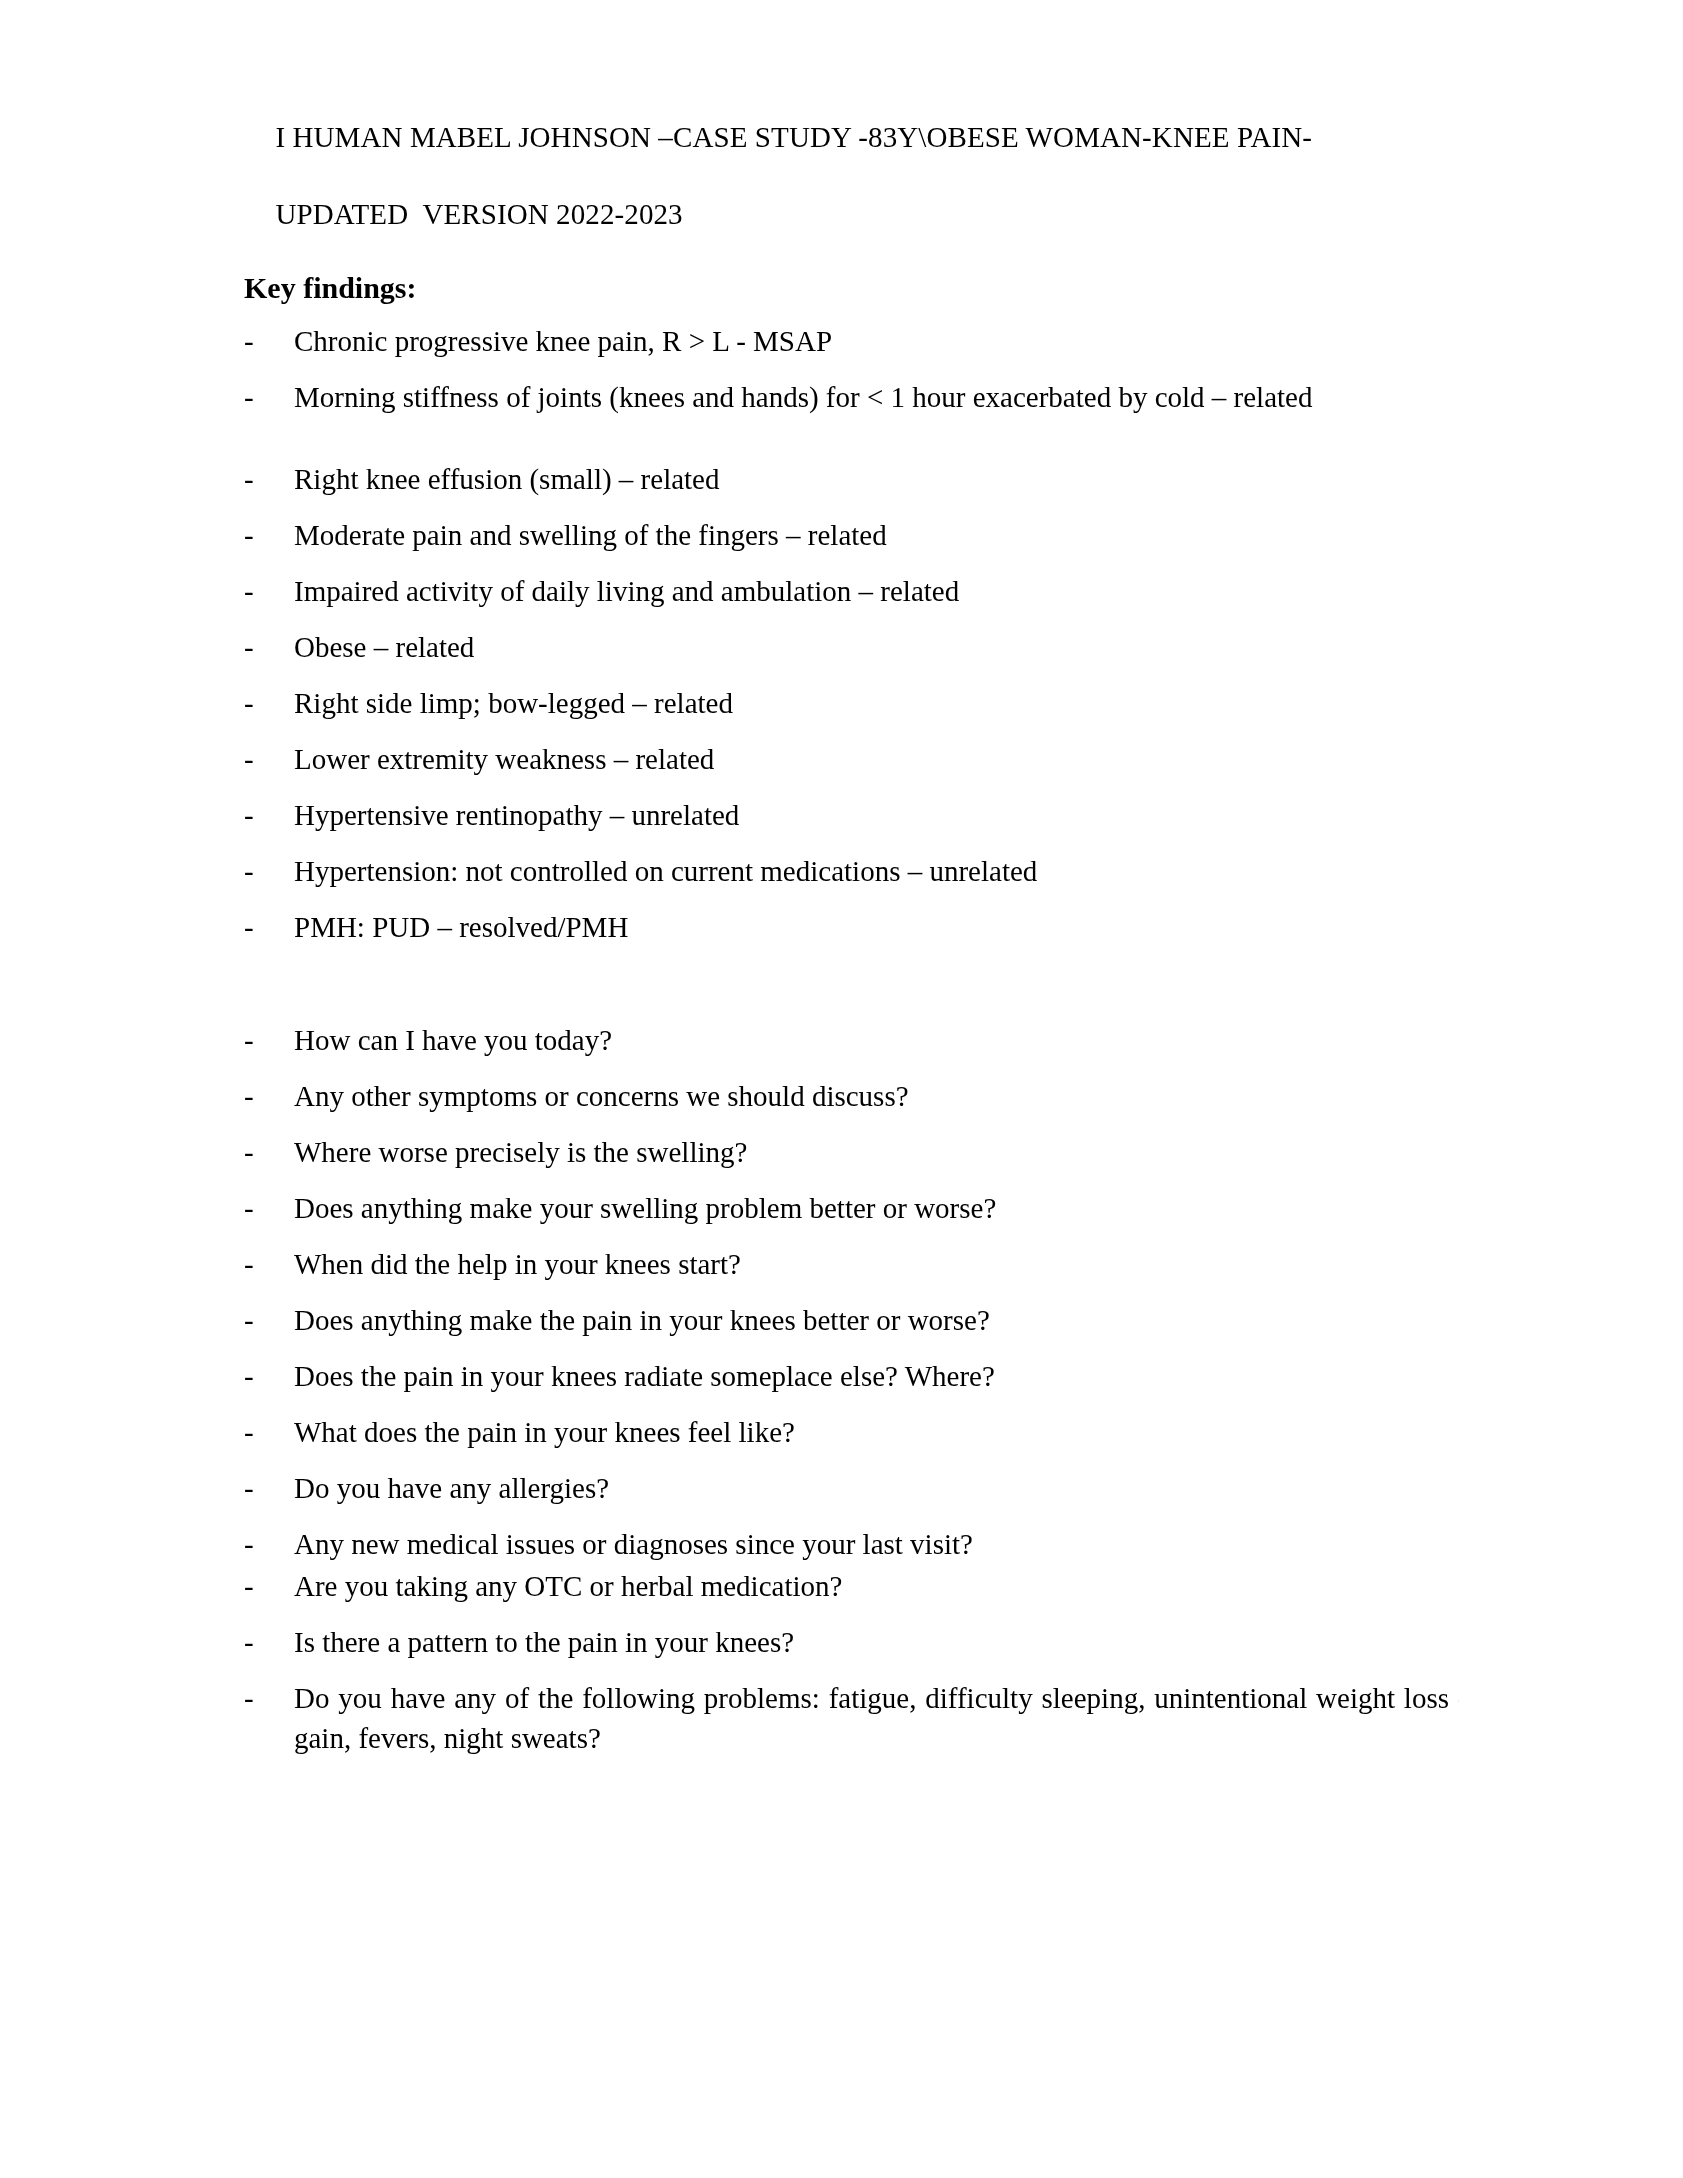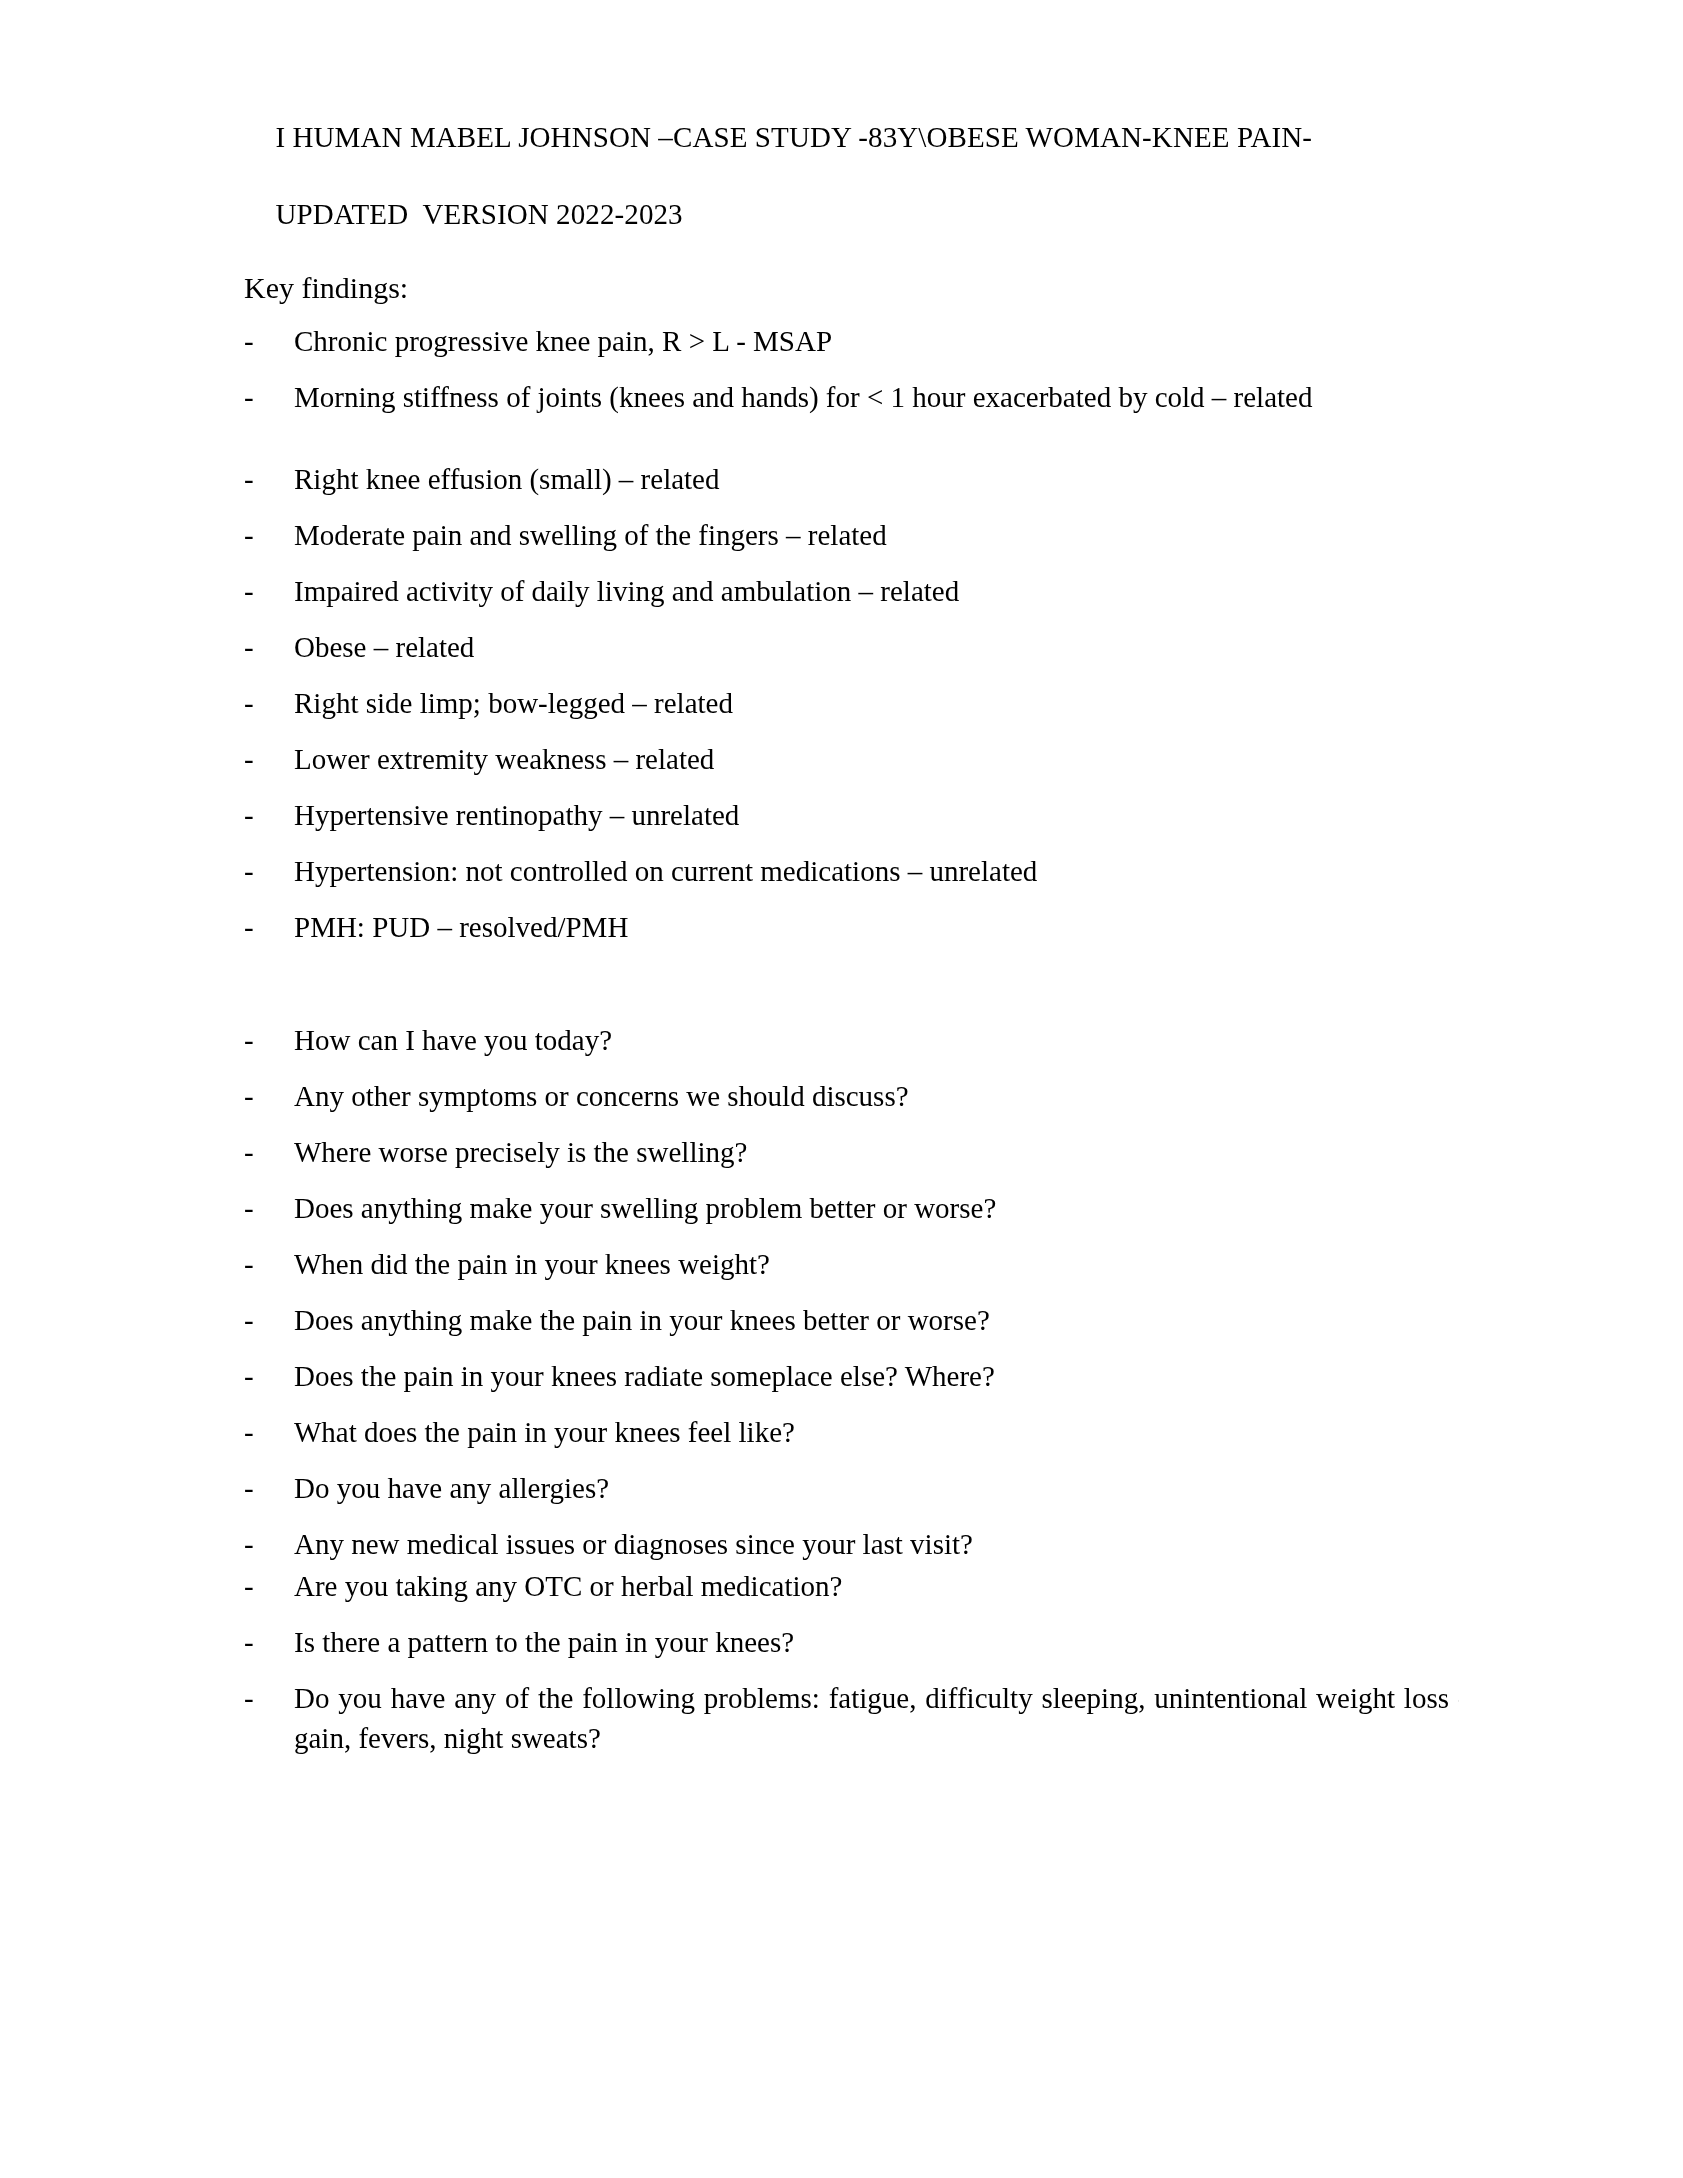--- a/index.html
+++ b/index.html
@@ -40,21 +40,21 @@
   
   .content {
     position: absolute;
     left: 244px;
     top: 269px;
     width: 1238px;
   }
 
   .section-heading {
     font-size: 30px;
-    font-weight: normal;
+    font-weight: bold;
     line-height: 1.25;
     margin: 0 0 14px 0;
   }
 
   .section {
     margin: 0;
   }
 
   .section.asked-section {
     margin-top: 73px;
@@ -182,21 +182,21 @@
           <li class="bullet">
             <span class="dash">-</span>
             <span class="text">Where worse precisely is the swelling?</span>
           </li>
           <li class="bullet">
             <span class="dash">-</span>
             <span class="text">Does anything make your swelling problem better or worse?</span>
           </li>
           <li class="bullet">
             <span class="dash">-</span>
-            <span class="text">When did the pain in your knees weight?</span>
+            <span class="text">When did the help in your knees start?</span>
           </li>
           <li class="bullet">
             <span class="dash">-</span>
             <span class="text">Does anything make the pain in your knees better or worse?</span>
           </li>
           <li class="bullet">
             <span class="dash">-</span>
             <span class="text">Does the pain in your knees radiate someplace else? Where?</span>
           </li>
           <li class="bullet">

